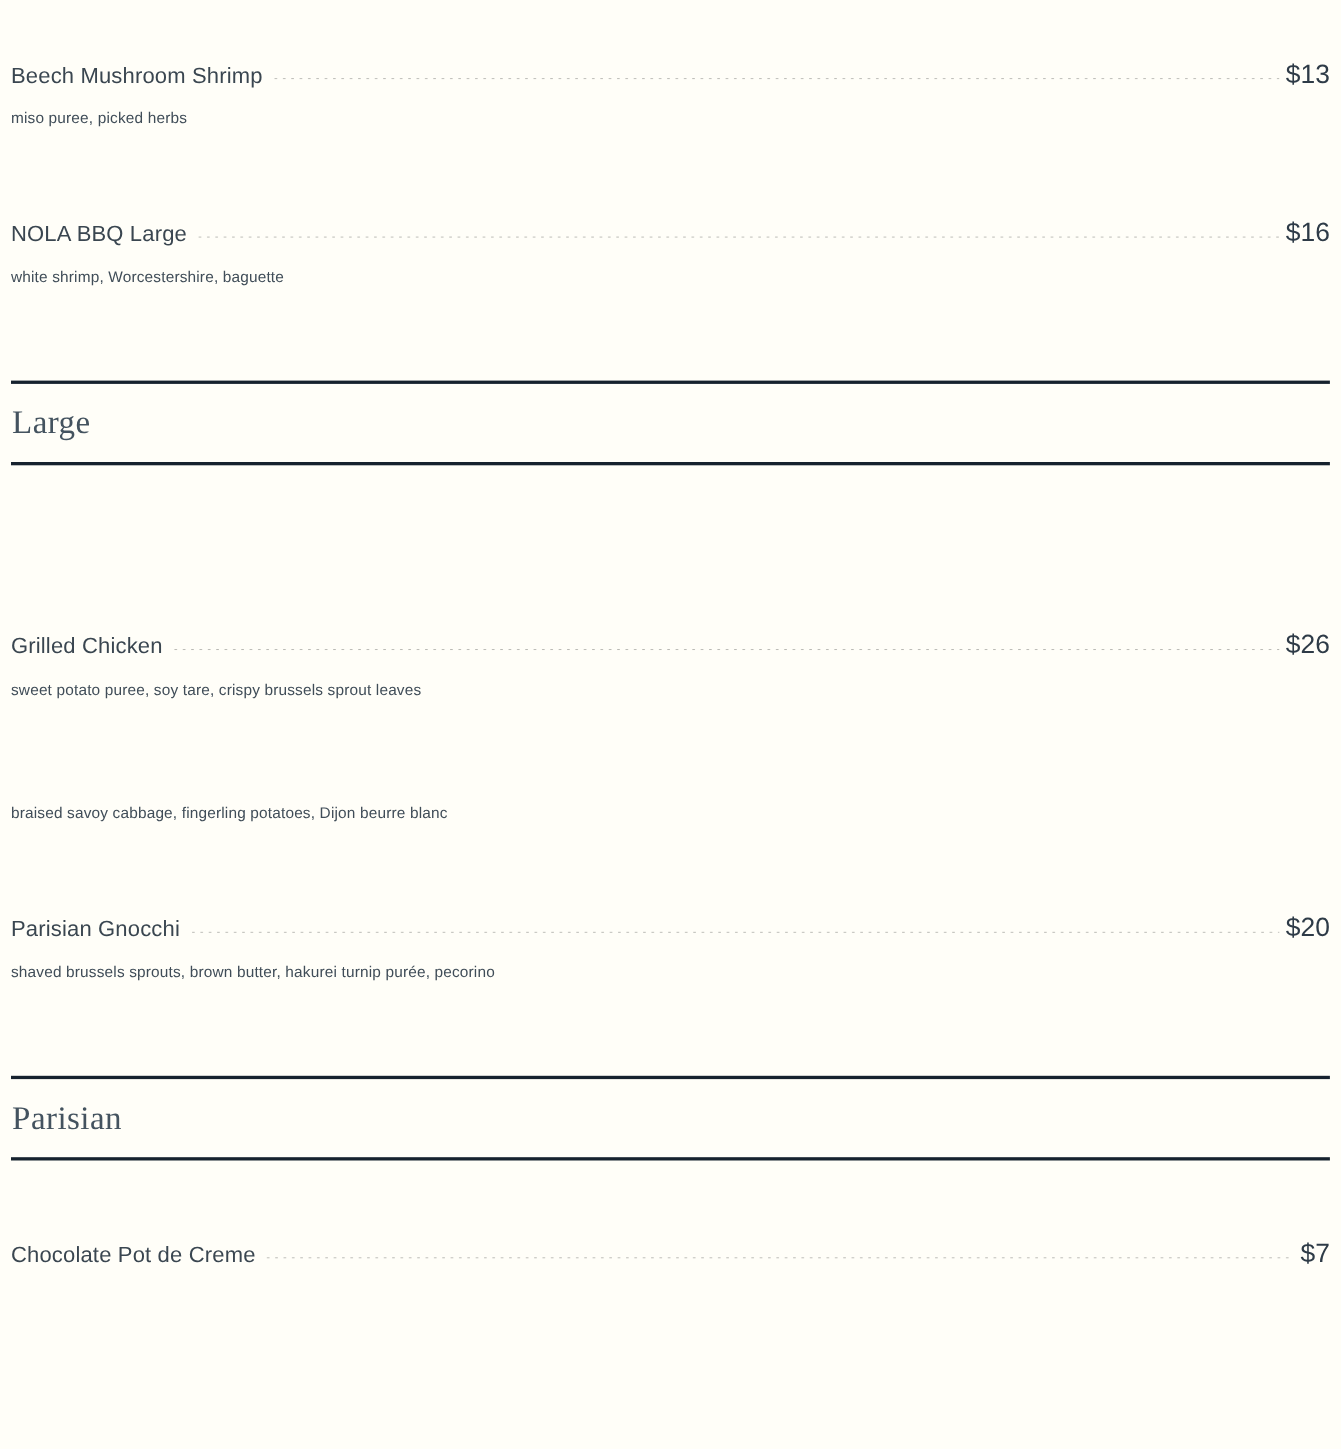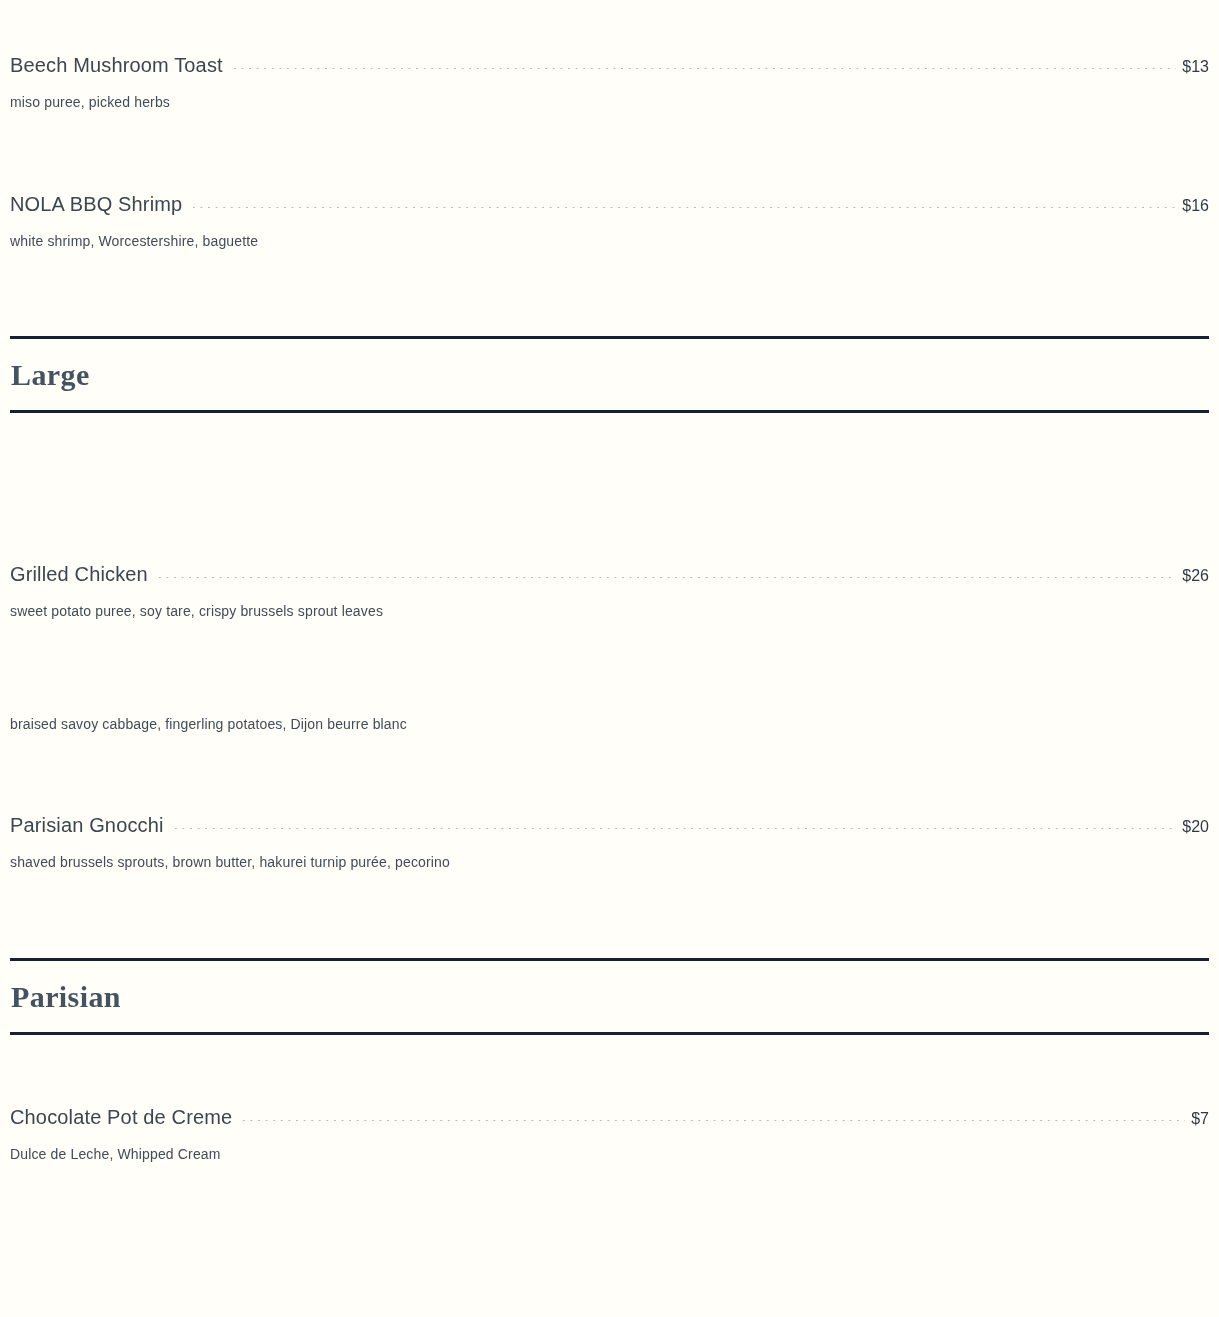--- a/index.html
+++ b/index.html
@@ -31,21 +31,21 @@
   }
   .section-rule {
     height: 3px;
     background: #16222e;
     width: 1199px;
     margin: 0;
   }
   .section-title {
     font-family: "Liberation Serif", "DejaVu Serif", serif;
     font-size: 30px;
-    font-weight: 700;
+    font-weight: 400;
     letter-spacing: 0.4px;
     color: #44535f;
     line-height: 1;
     padding: 21px 0 20px 1px;
     margin: 0;
   }
 
   
   .items {
     margin: 0;
@@ -76,21 +76,21 @@
     position: relative;
     height: 1px;
     margin: 0 6px 0 8px;
     bottom: 3px;
     background-image: radial-gradient(circle, #b9b9b4 0.9px, transparent 1.1px);
     background-size: 7.6px 3px;
     background-repeat: repeat-x;
     background-position: 0 center;
   }
   .item-price {
-    font-size: 16px;
+    font-size: 24px;
     font-weight: 400;
     color: #2e3b47;
     font-feature-settings: "onum" 1;
     flex: 0 0 auto;
     white-space: nowrap;
   }
   .item-desc {
     font-size: 14px;
     color: #404d58;
     letter-spacing: 0.15px;
@@ -110,32 +110,32 @@
 
 <div class="menu-page">
 
   <div class="top-pad"></div>
 
   <section class="menu-section">
     <ul class="items">
 
       <li class="menu-item">
         <div class="item-line">
-          <span class="item-name">Beech Mushroom Toast</span>
+          <span class="item-name">Beech Mushroom Shrimp</span>
           <span class="leader"></span>
           <span class="item-price">$13</span>
         </div>
         <div class="item-desc">miso puree, picked herbs</div>
       </li>
 
       <div class="gap-item"></div>
 
       <li class="menu-item">
         <div class="item-line">
-          <span class="item-name">NOLA BBQ Shrimp</span>
+          <span class="item-name">NOLA BBQ Large</span>
           <span class="leader"></span>
           <span class="item-price">$16</span>
         </div>
         <div class="item-desc">white shrimp, Worcestershire, baguette</div>
       </li>
 
     </ul>
   </section>
 
   <div class="gap-before-head"></div>
@@ -197,21 +197,20 @@
     <div class="gap-after-head"></div>
 
     <ul class="items">
 
       <li class="menu-item">
         <div class="item-line">
           <span class="item-name">Chocolate Pot de Creme</span>
           <span class="leader"></span>
           <span class="item-price">$7</span>
         </div>
-        <div class="item-desc">Dulce de Leche, Whipped Cream</div>
       </li>
 
       <div class="gap-item"></div>
 
     </ul>
   </section>
 
 </div>
 
 </body></html>

